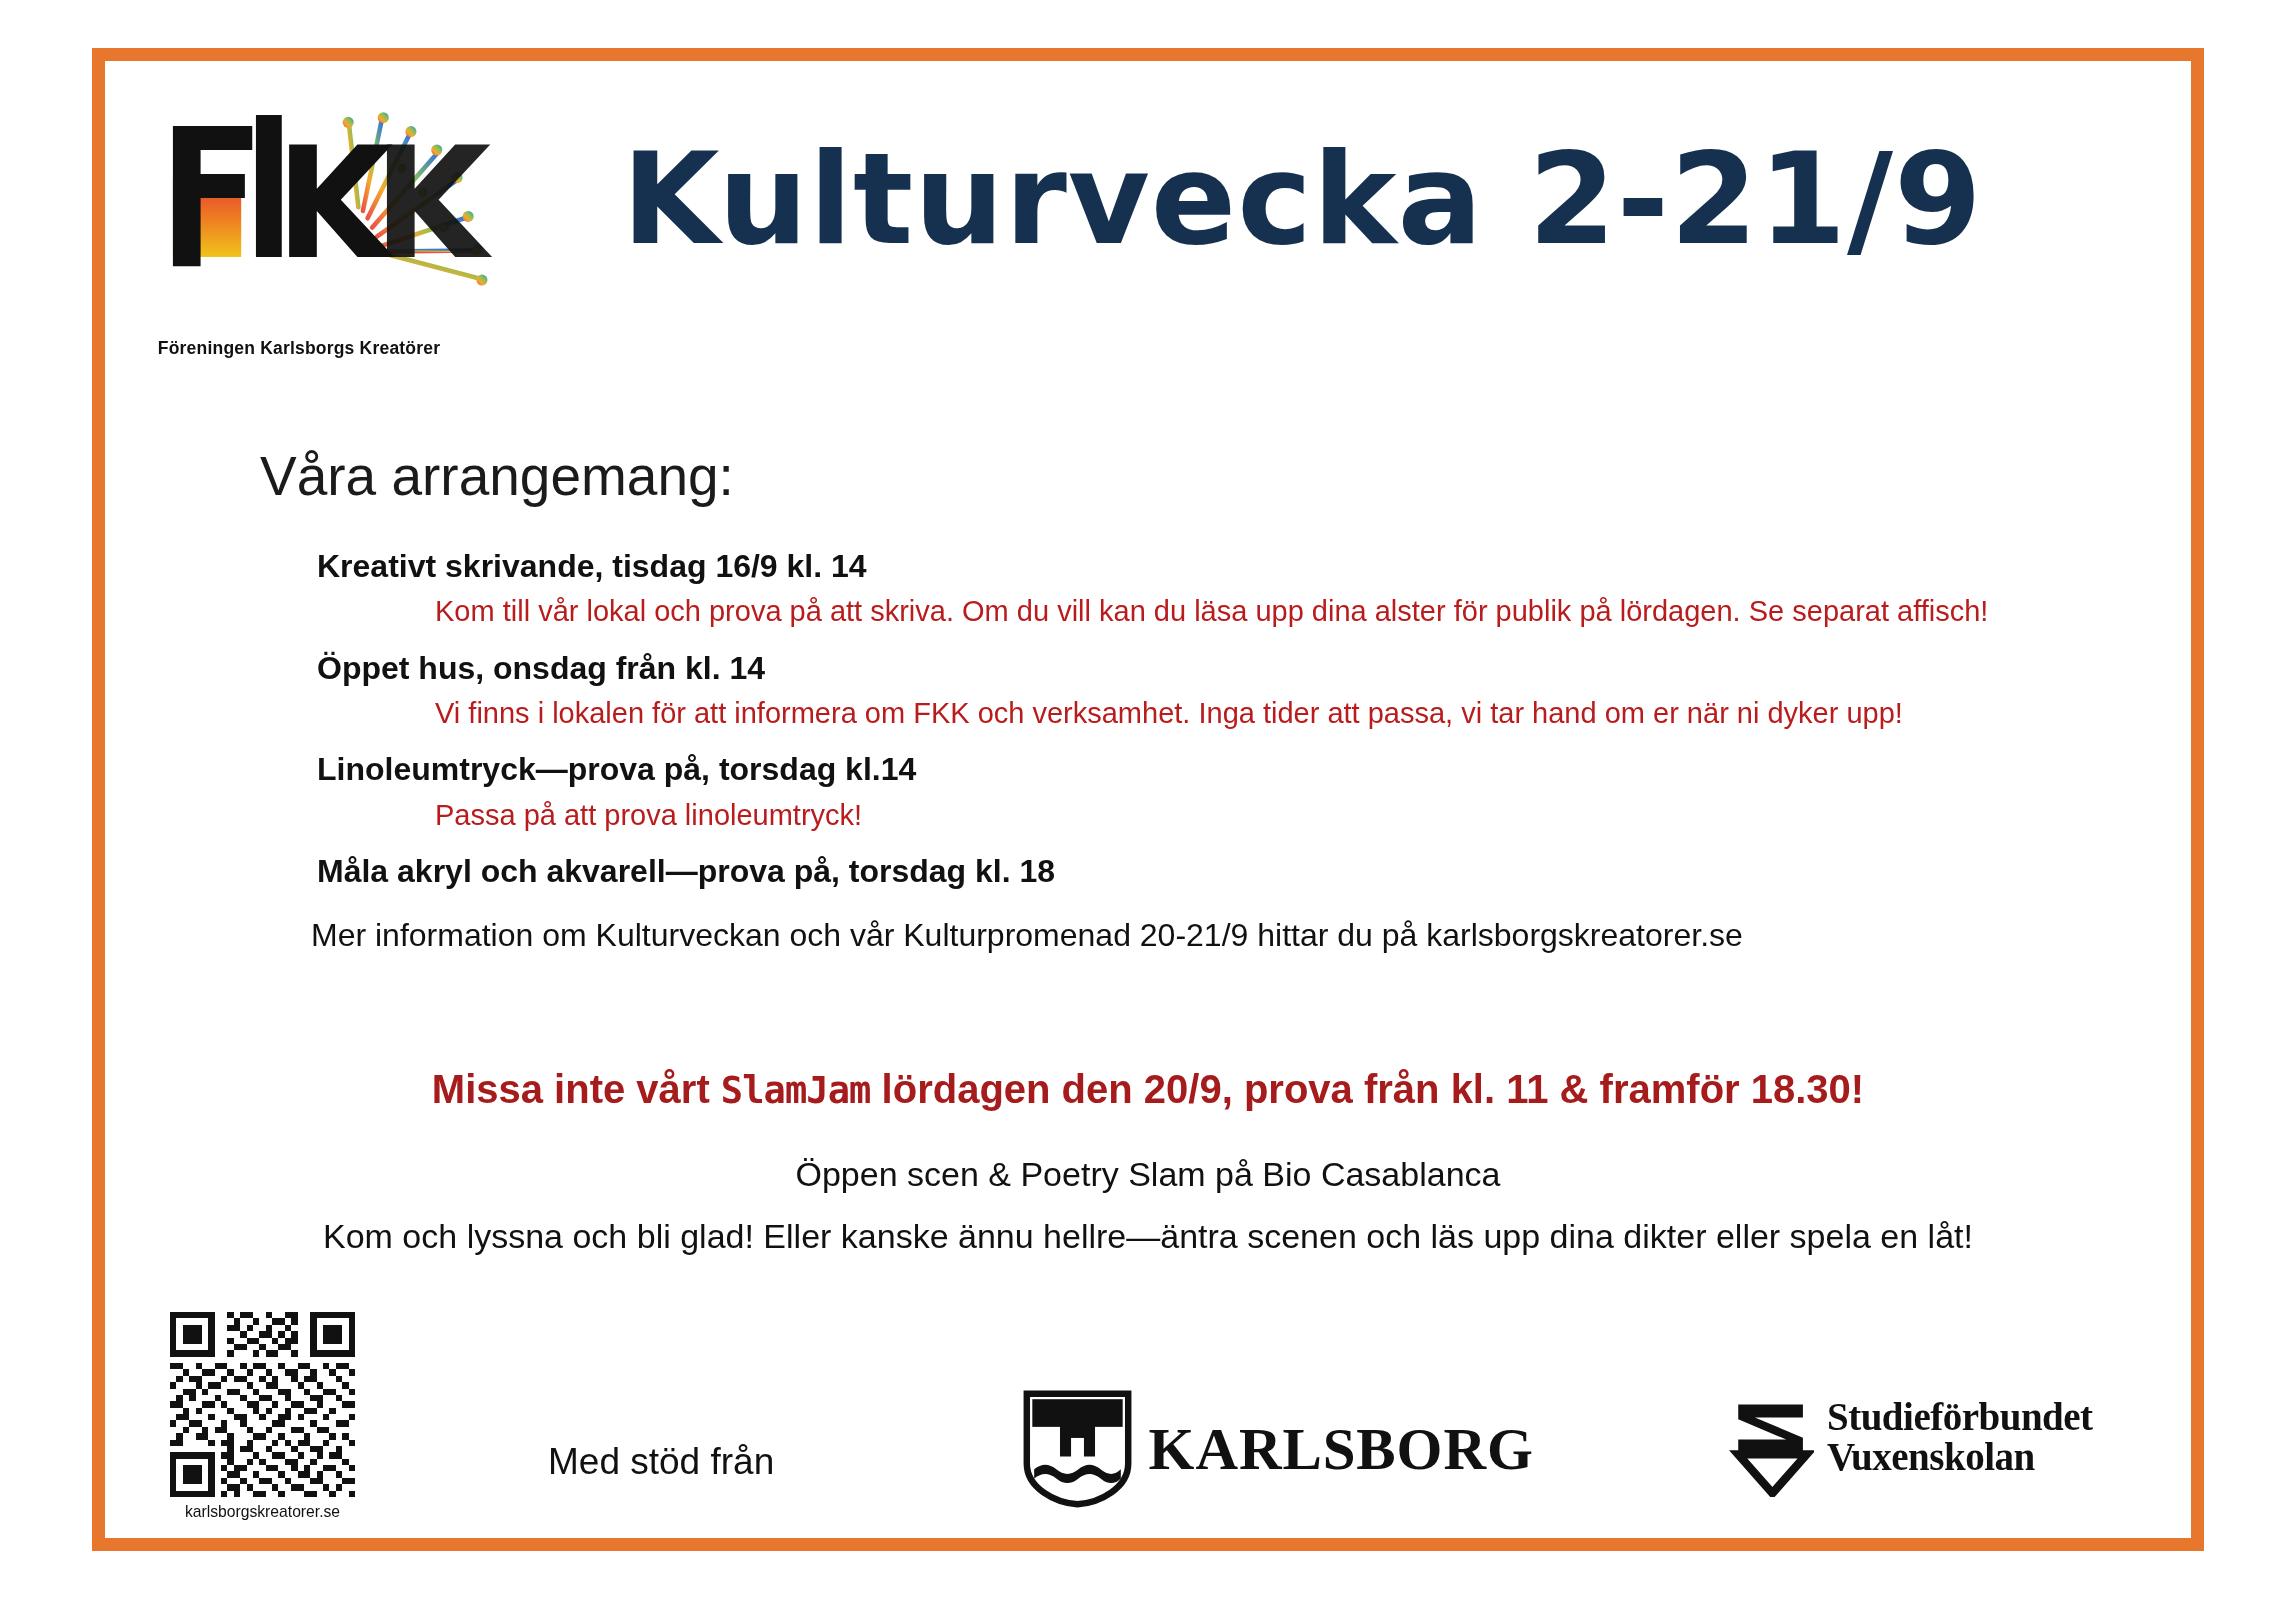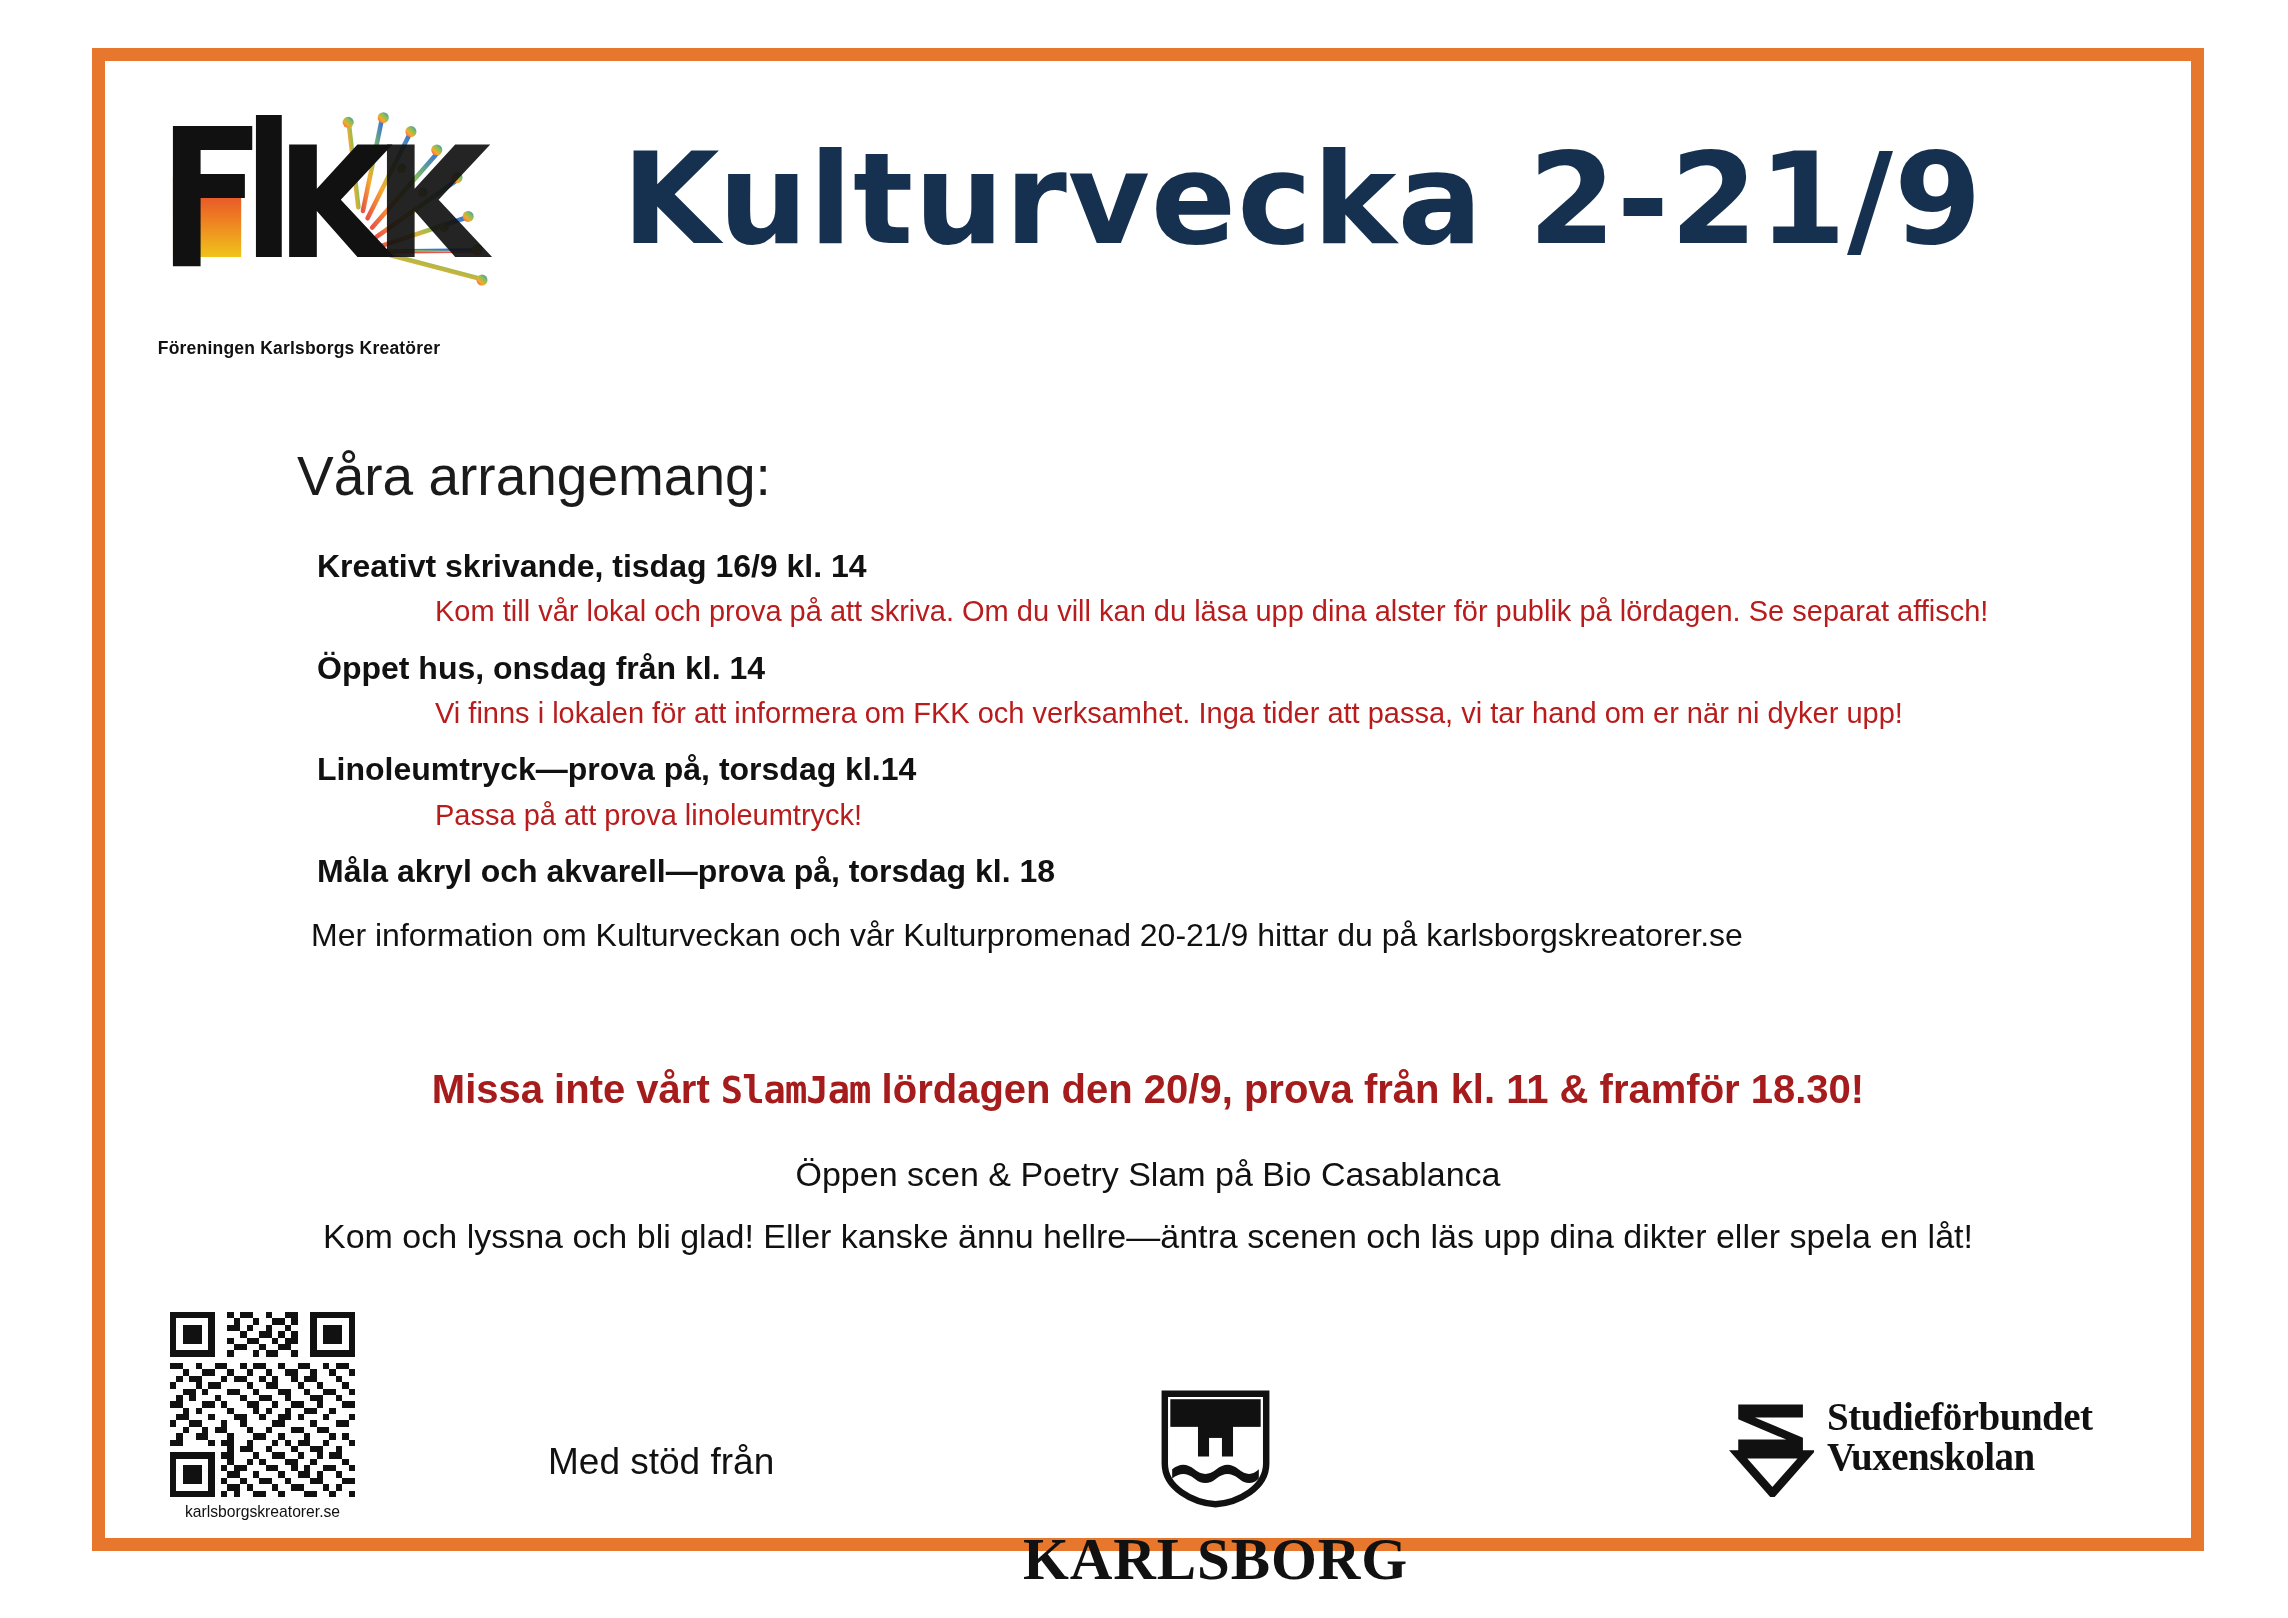--- a/index.html
+++ b/index.html
@@ -69,21 +69,20 @@
     letter-spacing: 0.9px;
     white-space: nowrap;
   }
   
   .section-heading {
     position: absolute;
     left: 155px;
     top: 383px;
     font-size: 55px;
     color: #1b1b1b;
-    margin-left: 37px;
   }
   .events {
     position: absolute;
     left: 155px;
     top: 485px;
     width: 1901px;
   }
   .event { margin-bottom: 13px; }
   .event-title {
     font-size: 32px;
@@ -167,21 +166,20 @@
     font-size: 37px;
     color: #111111;
   }
   .karlsborg-logo {
     position: absolute;
     left: 918px;
     top: 1329px;
     display: flex;
     align-items: center;
     gap: 16.6px;
-    flex-direction: column;
   }
   .karlsborg-word {
     font-family: "Liberation Serif", serif;
     font-size: 59px;
     font-weight: bold;
     color: #111111;
     letter-spacing: 0.9px;
   }
   .sv-logo {
     position: absolute;

